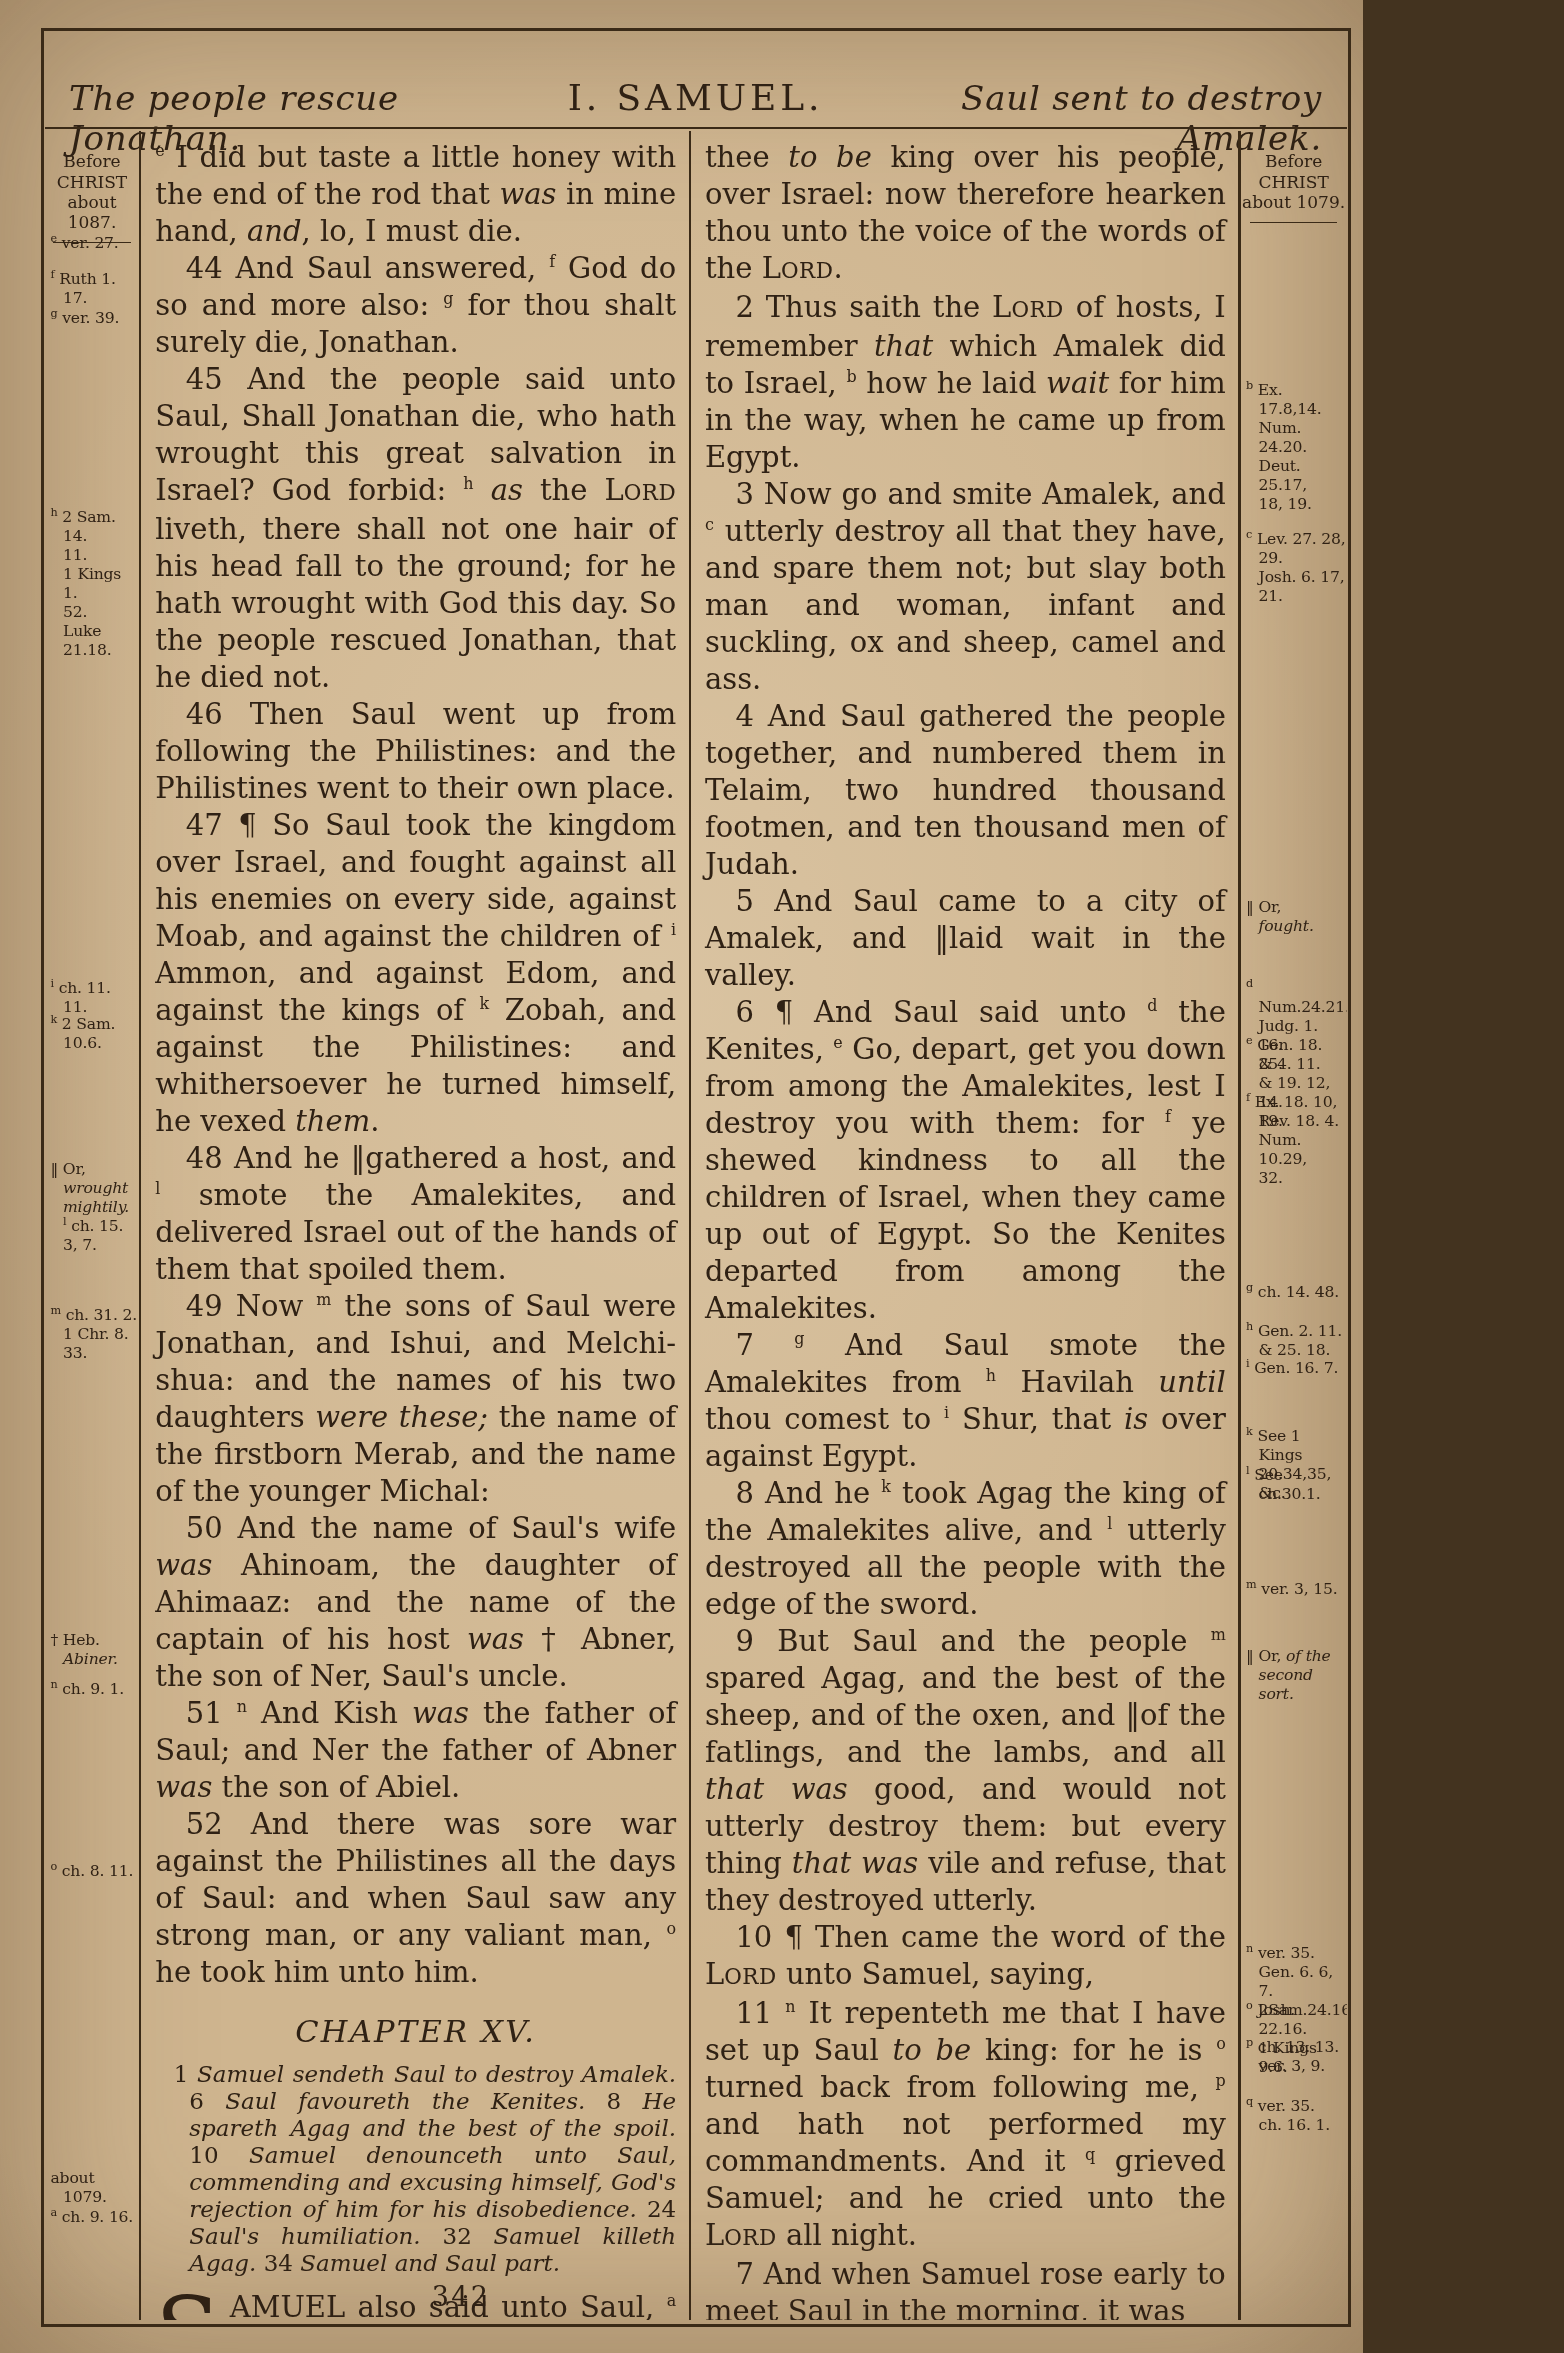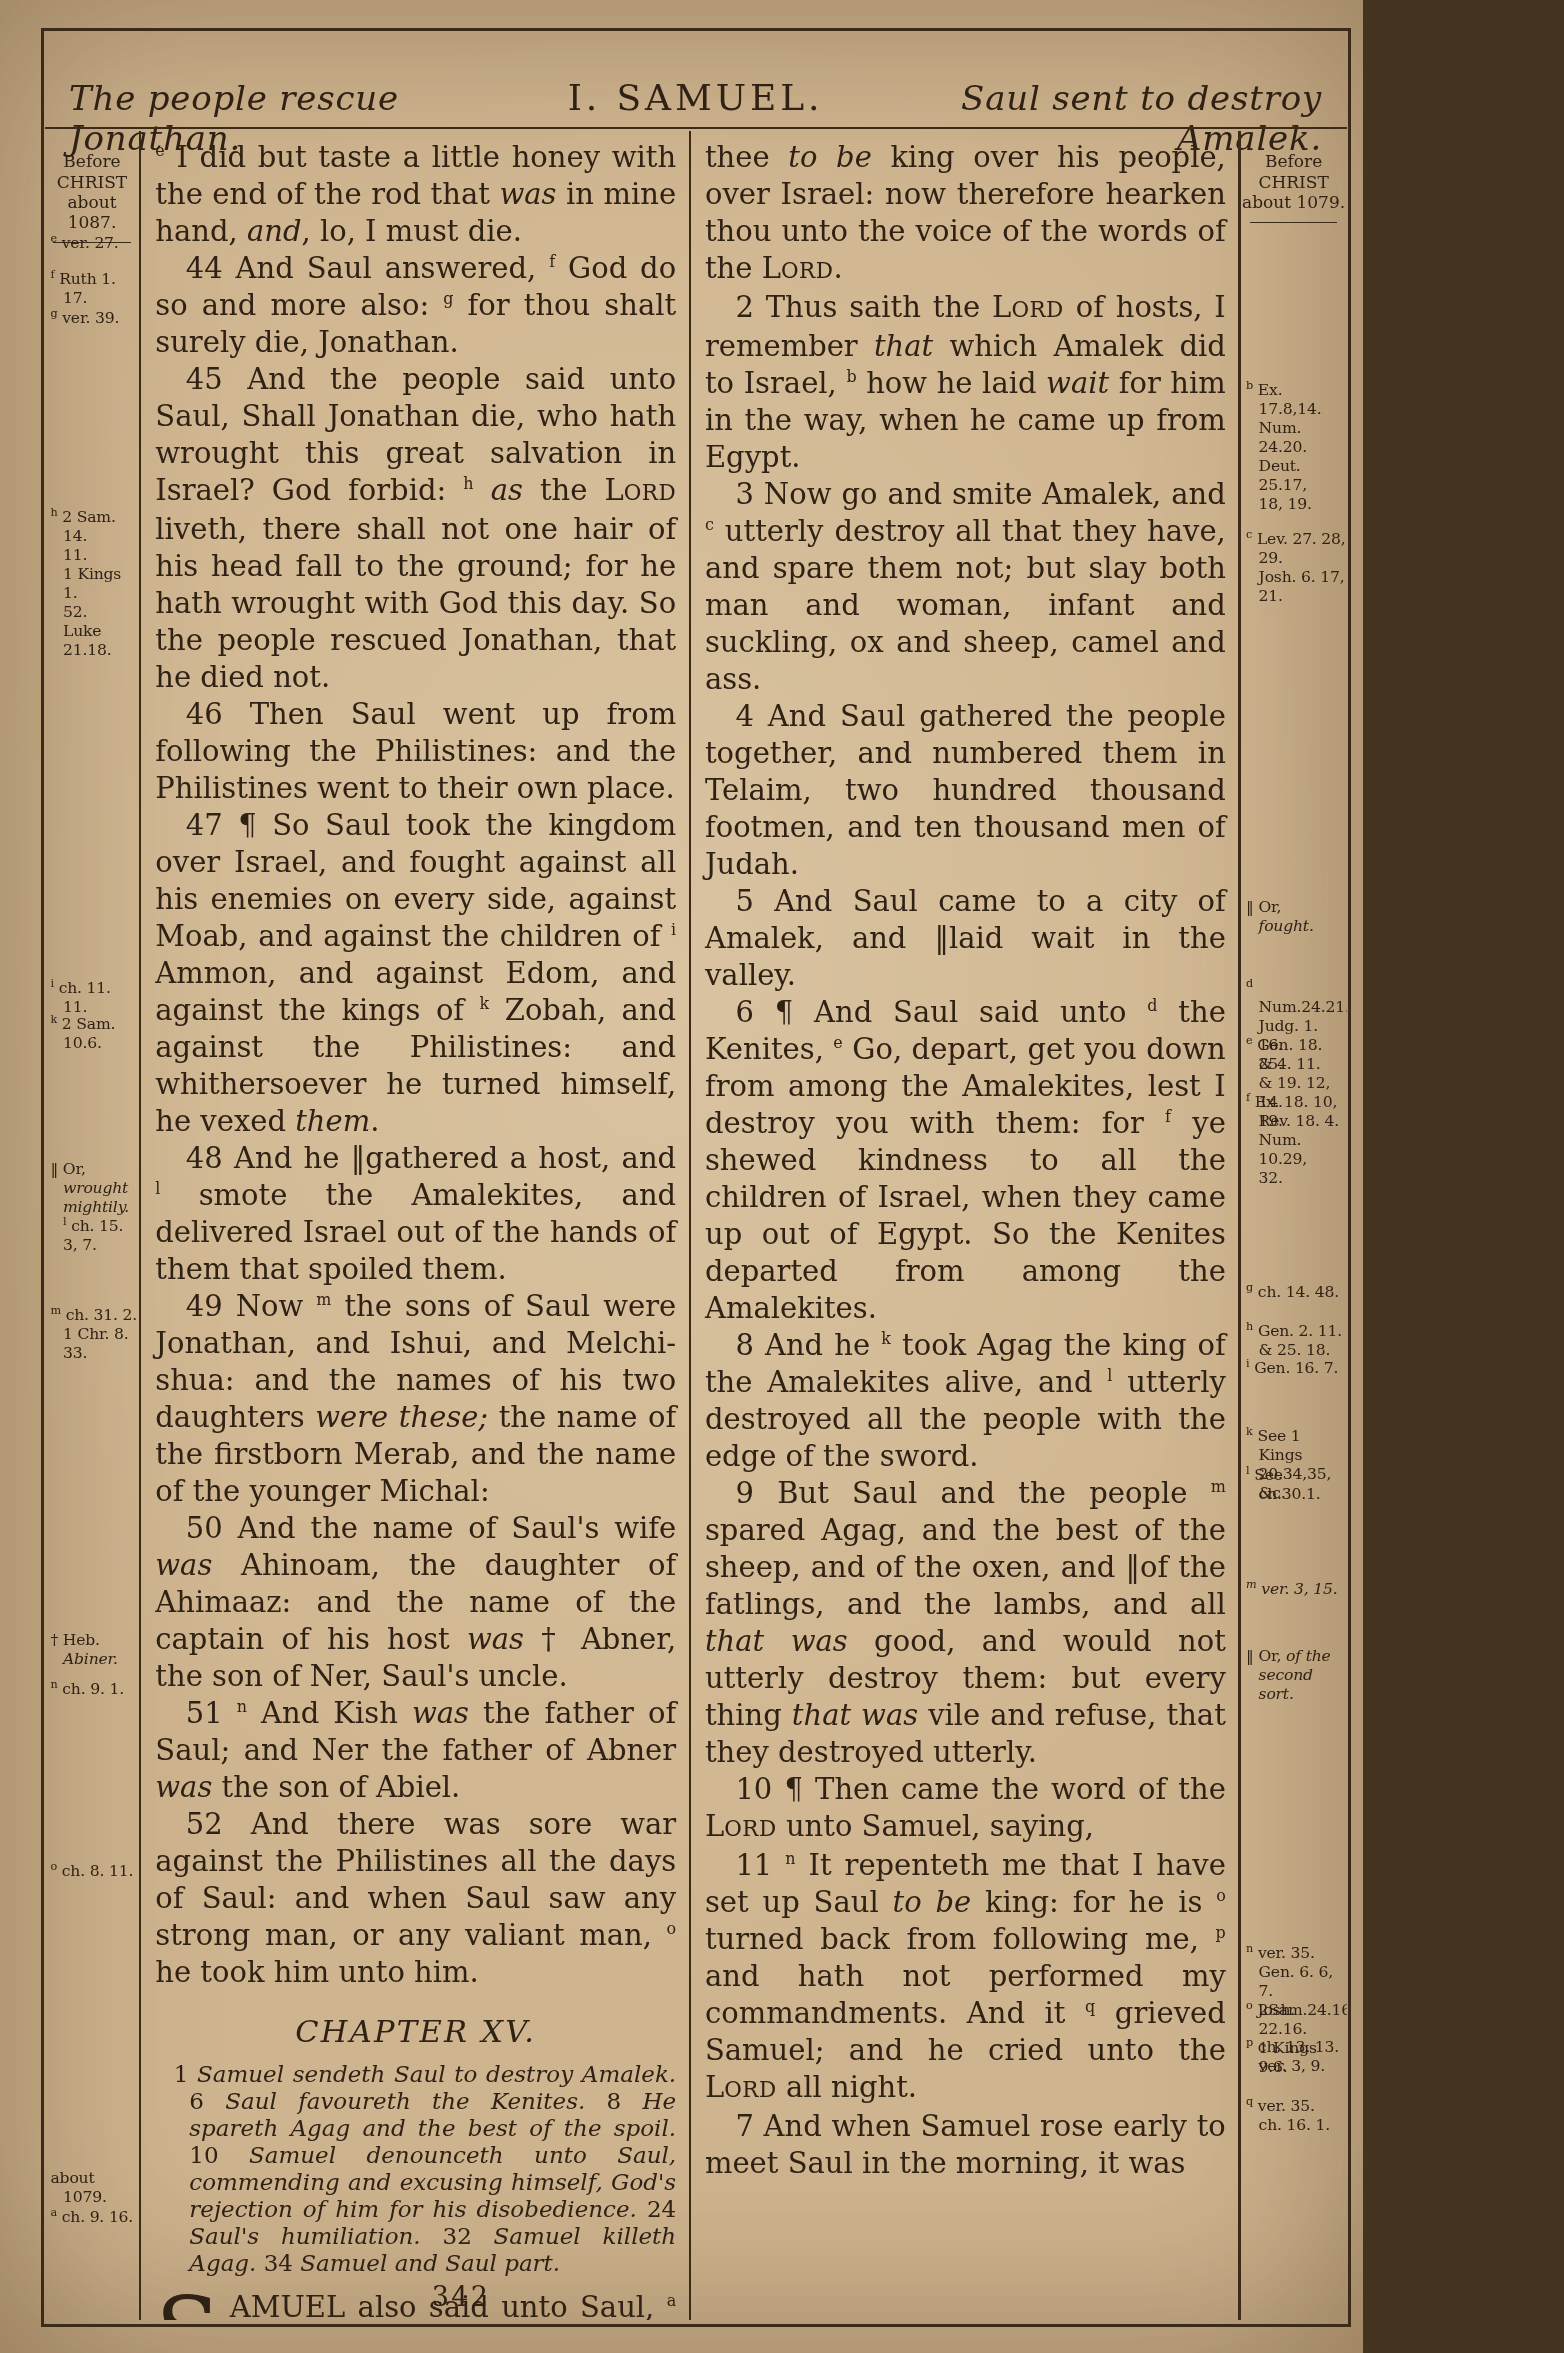--- a/index.html
+++ b/index.html
@@ -87,20 +87,21 @@
         <p class="drop-para"><span class="dropcap">S</span>AMUEL also said unto Saul, <sup>a</sup> The L<span class="ssc">ORD</span> sent me to anoint</p>
       </div>
     <div class="vrule"></div>
     <div class="text-col" id="col2">
         <p class="cont">thee <i>to be</i> king over his people, over Israel: now therefore hearken thou unto the voice of the words of the L<span class="ssc">ORD</span>.</p>
         <p class="verse">2 Thus saith the L<span class="ssc">ORD</span> of hosts, I remember <i>that</i> which Amalek did to Israel, <sup>b</sup> how he laid <i>wait</i> for him in the way, when he came up from Egypt.</p>
         <p class="verse">3 Now go and smite Amalek, and <sup>c</sup> utterly destroy all that they have, and spare them not; but slay both man and woman, infant and suckling, ox and sheep, camel and ass.</p>
         <p class="verse">4 And Saul gathered the people together, and numbered them in Telaim, two hundred thousand footmen, and ten thousand men of Judah.</p>
         <p class="verse">5 And Saul came to a city of Amalek, and ‖laid wait in the valley.</p>
         <p class="verse">6 ¶ And Saul said unto <sup>d</sup> the Kenites, <sup>e</sup> Go, depart, get you down from among the Amalekites, lest I destroy you with them: for <sup>f</sup> ye shewed kindness to all the children of Israel, when they came up out of Egypt. So the Kenites departed from among the Amalekites.</p>
+        <p class="verse">7 <sup>g</sup> And Saul smote the Amalekites from <sup>h</sup> Havilah <i>until</i> thou comest to <sup>i</sup> Shur, that <i>is</i> over against Egypt.</p>
         <p class="verse">8 And he <sup>k</sup> took Agag the king of the Amalekites alive, and <sup>l</sup> utterly destroyed all the people with the edge of the sword.</p>
         <p class="verse">9 But Saul and the people <sup>m</sup> spared Agag, and the best of the sheep, and of the oxen, and ‖of the fatlings, and the lambs, and all <i>that was</i> good, and would not utterly destroy them: but every thing <i>that was</i> vile and refuse, that they destroyed utterly.</p>
         <p class="verse">10 ¶ Then came the word of the L<span class="ssc">ORD</span> unto Samuel, saying,</p>
         <p class="verse">11 <sup>n</sup> It repenteth me that I have set up Saul <i>to be</i> king: for he is <sup>o</sup> turned back from following me, <sup>p</sup> and hath not performed my commandments. And it <sup>q</sup> grieved Samuel; and he cried unto the L<span class="ssc">ORD</span> all night.</p>
         <p class="verse">7 And when Samuel rose early to meet Saul in the morning, it was</p>
       </div>
     <div class="vrule"></div>
     <div class="margin-col" id="right-margin">
         <div class="mhead">Before<br>CHRIST<br>about 1079.</div>
         <div class="mhead-rule"></div>
@@ -108,21 +109,21 @@
         <div class="mnote" style="top: 399px;"><sup>c</sup> Lev. 27. 28,<br>29.<br>Josh. 6. 17,<br>21.</div>
         <div class="mnote" style="top: 767px;">‖ Or,<br><i>fought.</i></div>
         <div class="mnote" style="top: 848px;"><sup>d</sup> Num.24.21.<br>Judg. 1. 16.<br>&amp; 4. 11.</div>
         <div class="mnote" style="top: 905px;"><sup>e</sup> Gen. 18. 25.<br>&amp; 19. 12, 14.<br>Rev. 18. 4.</div>
         <div class="mnote" style="top: 962px;"><sup>f</sup> Ex. 18. 10,<br>19.<br>Num. 10.29,<br>32.</div>
         <div class="mnote" style="top: 1152px;"><sup>g</sup> ch. 14. 48.</div>
         <div class="mnote" style="top: 1191px;"><sup>h</sup> Gen. 2. 11.<br>&amp; 25. 18.</div>
         <div class="mnote" style="top: 1228px;"><sup>i</sup> Gen. 16. 7.</div>
         <div class="mnote" style="top: 1296px;"><sup>k</sup> See 1 Kings<br>20.34,35, &amp;c.</div>
         <div class="mnote" style="top: 1335px;"><sup>l</sup> See ch.30.1.</div>
-        <div class="mnote" style="top: 1449px; font-style: italic;"><sup>m</sup> ver. 3, 15.</div>
+        <div class="mnote" style="top: 1449px;"><sup>m</sup> ver. 3, 15.</div>
         <div class="mnote" style="top: 1516px;">‖ Or, <i>of the</i><br><i>second sort.</i></div>
         <div class="mnote" style="top: 1813px;"><sup>n</sup> ver. 35.<br>Gen. 6. 6, 7.<br>2Sam.24.16.</div>
         <div class="mnote" style="top: 1870px;"><sup>o</sup> Josh. 22.16.<br>1 Kings 9.6.</div>
         <div class="mnote" style="top: 1907px;"><sup>p</sup> ch. 13. 13.<br>ver. 3, 9.</div>
         <div class="mnote" style="top: 1966px;"><sup>q</sup> ver. 35.<br>ch. 16. 1.</div>
       </div>
   </div>
 
   <div class="pageno">342</div>
 </div>

